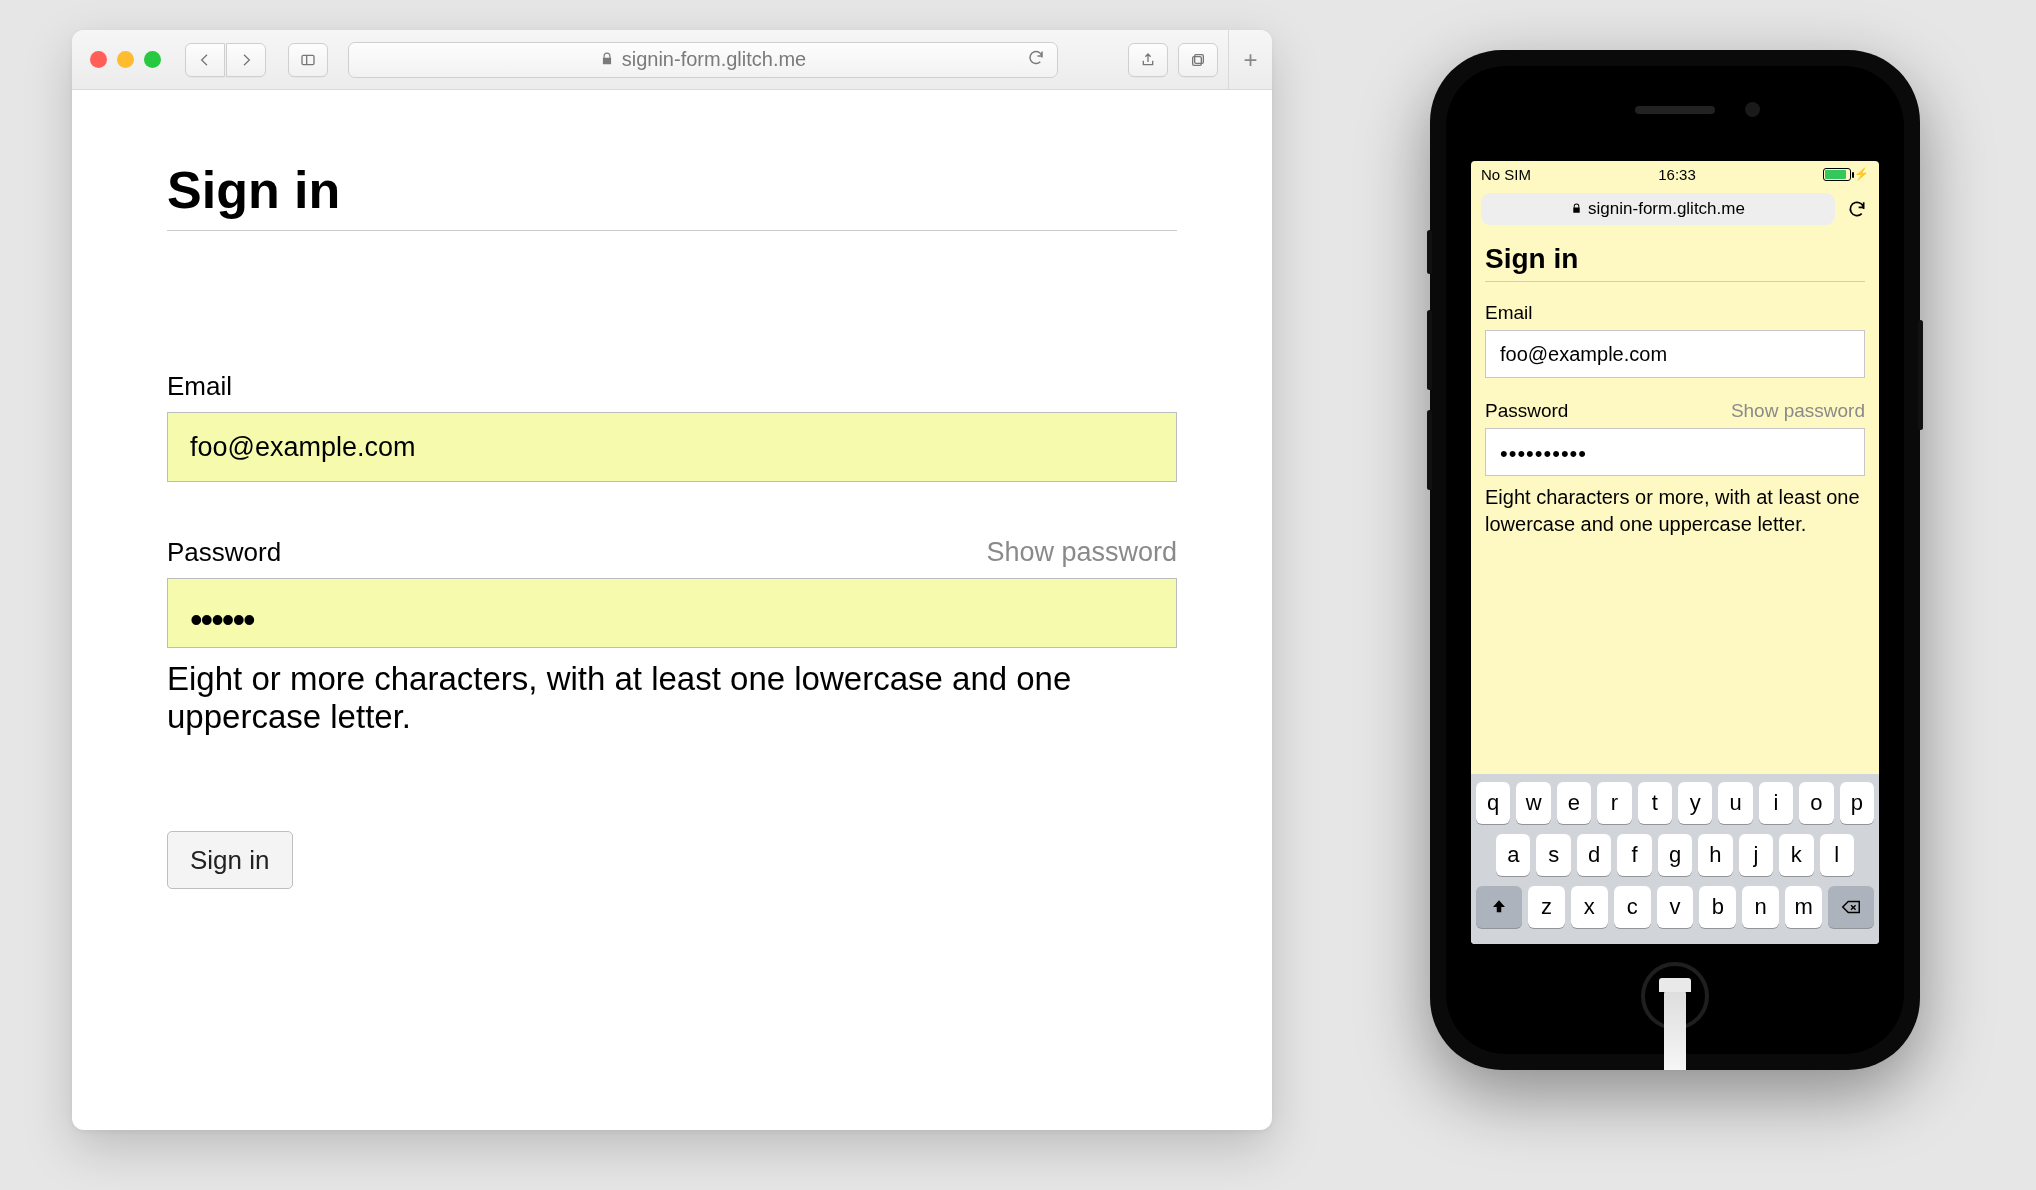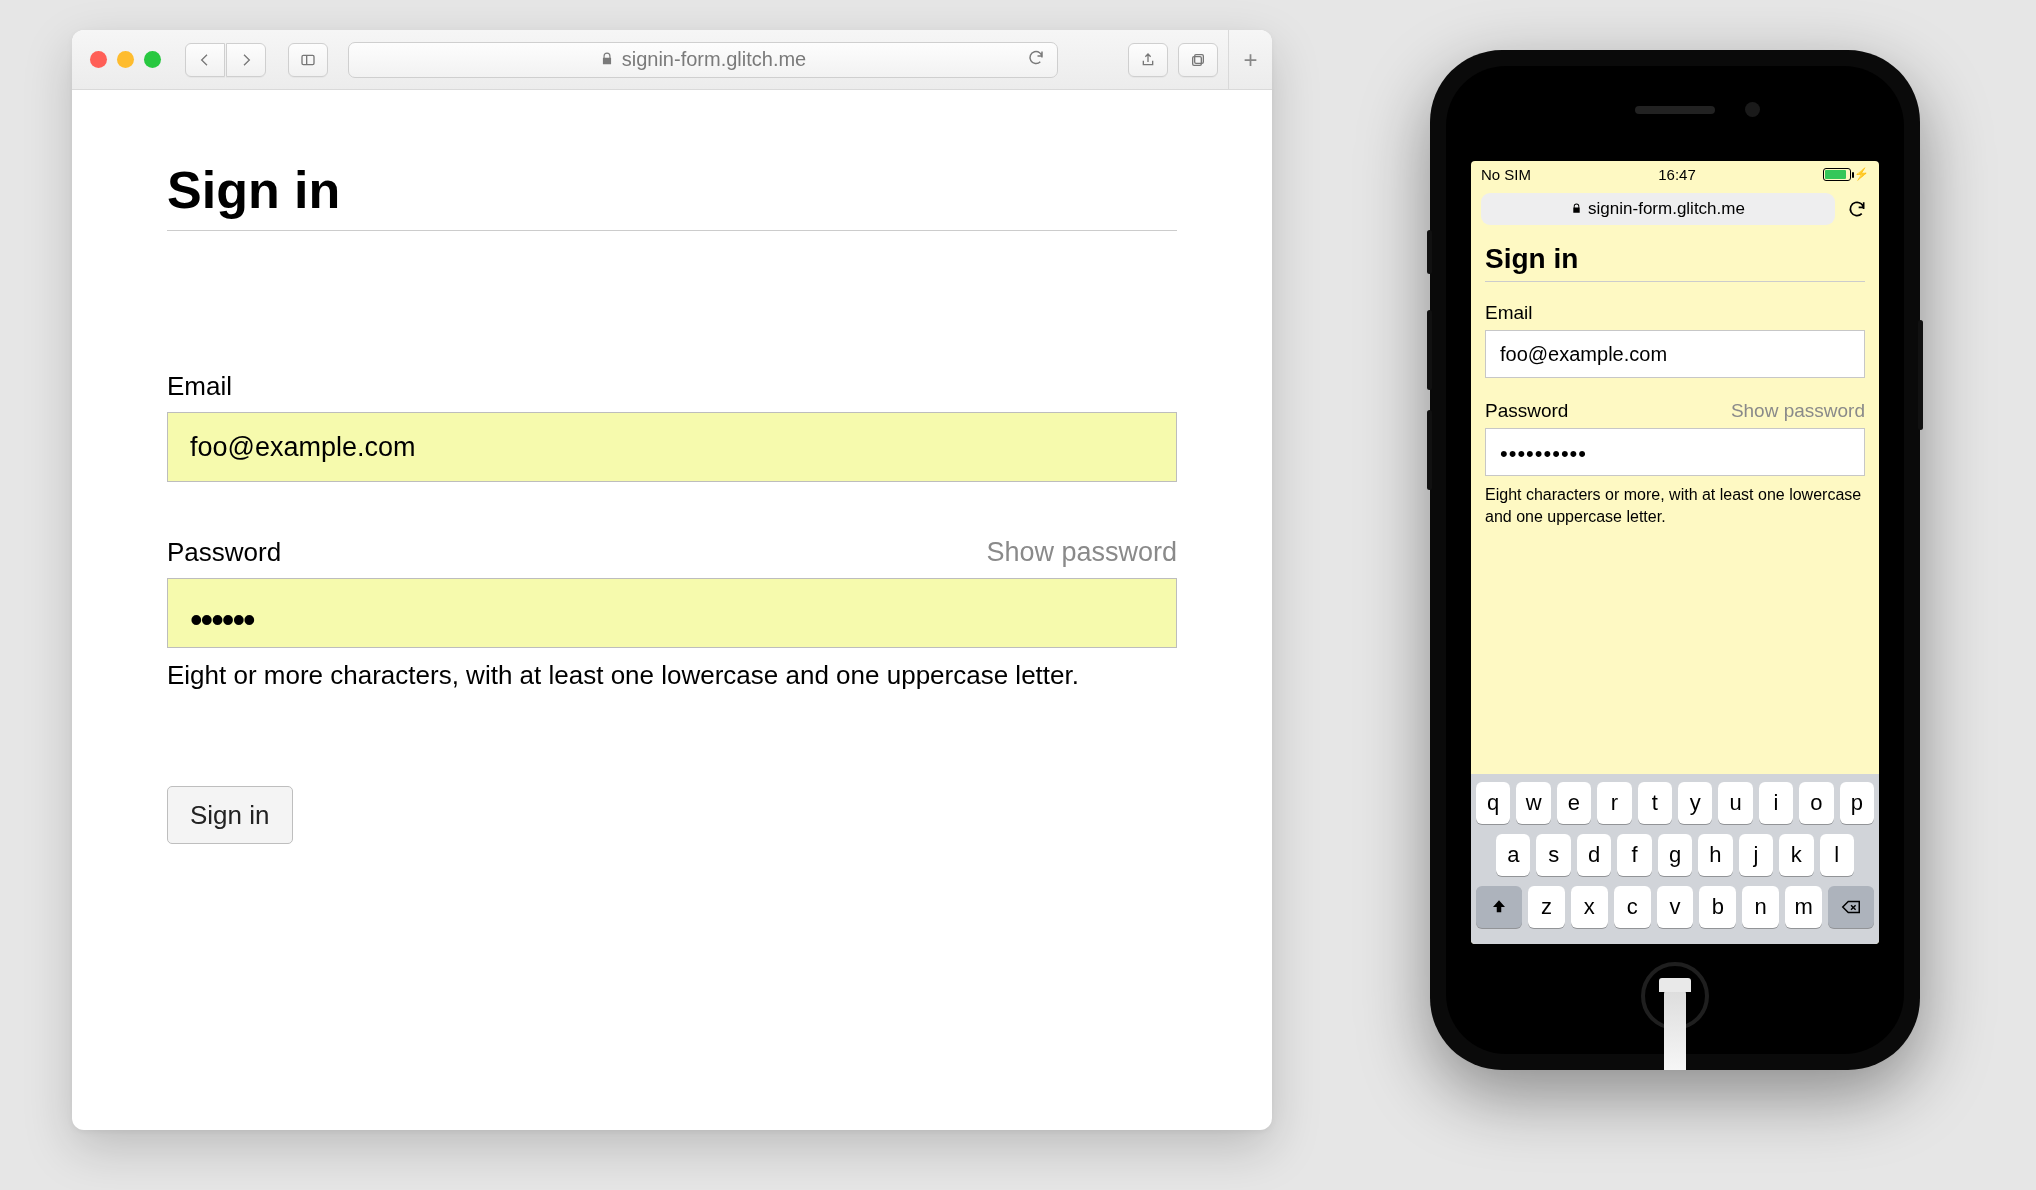--- a/index.html
+++ b/index.html
@@ -60,21 +60,21 @@
   .page-title{font-size:52px;font-weight:600;color:#000;padding-bottom:10px;border-bottom:1px solid #ccc;margin-bottom:140px;}
   .form-group{margin-bottom:55px;}
   .lbl-row{display:flex;align-items:baseline;justify-content:space-between;margin-bottom:10px;}
   .lbl{font-size:26px;color:#000;}
   .show-pw{font-size:27px;color:#8a8a8a;}
   .tinput{
     width:100%;height:70px;border:1px solid #bdbdbd;background:#f6faad;
     font-size:27px;color:#000;padding:0 22px;outline:none;font-family:inherit;
   }
   .pwdots{font-size:36px;letter-spacing:-2px;line-height:70px;position:relative;top:6px;}
-  .hint{font-size:26px;color:#000;margin-top:12px;}
+  .hint{font-size:33px;color:#000;margin-top:12px;}
   .signin-btn{
     margin-top:40px;height:58px;border:1px solid #bebebe;background:#f4f4f4;color:#222;
     font-size:26px;padding:0 22px;border-radius:5px;cursor:pointer;
   }
 
   
   .phone {
     position: absolute;
     top: 50px;
     left: 1430px;
@@ -113,21 +113,21 @@
   .m-reload{width:24px;display:flex;align-items:center;justify-content:center;}
   .m-reload svg{width:20px;height:20px;stroke:#000;fill:none;stroke-width:2;}
   
   .m-content{padding:8px 14px 0 14px;flex:1;overflow:hidden;}
   .m-title{font-size:28px;font-weight:700;color:#000;padding-bottom:6px;border-bottom:1px solid #ccc;margin-bottom:20px;}
   .m-lbl-row{display:flex;justify-content:space-between;align-items:baseline;margin-bottom:6px;}
   .m-lbl{font-size:19px;color:#000;}
   .m-show{font-size:19px;color:#8a8a8a;}
   .m-input{width:100%;height:48px;border:1px solid #c7c7c7;background:#fff;font-size:20px;padding:0 14px;color:#000;display:flex;align-items:center;font-family:inherit;}
   .m-group{margin-bottom:22px;}
-  .m-hint{font-size:16px;color:#000;margin-top:8px;line-height:1.35;}
+  .m-hint{font-size:20px;color:#000;margin-top:8px;line-height:1.35;}
   .m-pwdots{letter-spacing:1px;font-size:22px;position:relative;top:2px;}
 
   .kb-accessory{height:38px;border-top:1px solid #c6c6c8;background:#f3f3f5;display:flex;align-items:center;padding:0 12px;}
   .kb-accessory .chev{margin-right:22px;display:flex;}
   .kb-accessory .chev svg{width:20px;height:20px;stroke-width:2.3;fill:none;}
   .kb-done{margin-left:auto;color:#007aff;font-size:19px;font-weight:600;}
 
   .keyboard{background:#d1d4d9;padding:8px 5px 6px 5px;}
   .krow{display:flex;gap:6px;margin-bottom:10px;justify-content:center;}
   .key{flex:1;height:42px;background:#fff;border-radius:6px;box-shadow:0 1px 0 rgba(0,0,0,0.3);display:flex;align-items:center;justify-content:center;font-size:22px;color:#000;}
@@ -229,21 +229,21 @@
   <div class="side-btn side-l3"></div>
   <div class="side-btn side-r1"></div>
   <div class="phone-bezel">
     <div class="earpiece"></div>
     <div class="camera"></div>
 
     <div class="screen">
 
       <div class="status-bar">
         <span>No SIM</span>
-        <span>16:47</span>
+        <span>16:33</span>
         <span class="batwrap">
           <span class="battery">
               <span class="fill"></span>
             </span>
           <span class="bolt">⚡</span>
         </span>
       </div>
 
       <div class="m-addr-row">
         <div class="m-addr">

